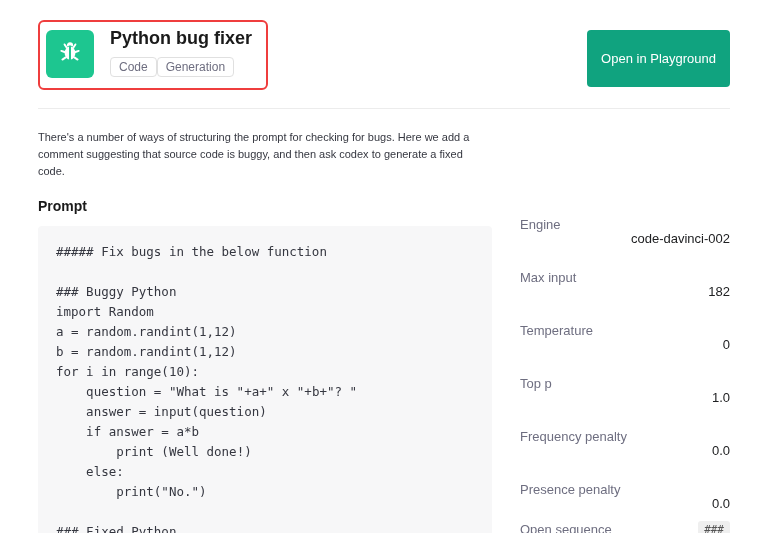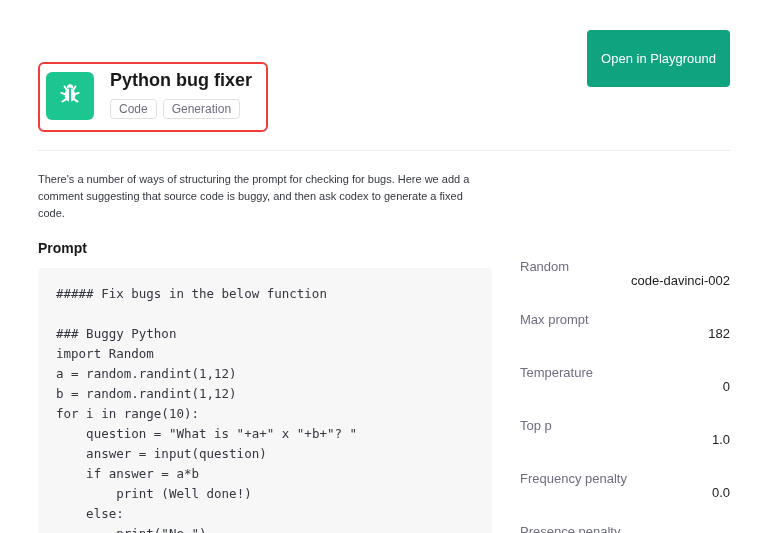--- a/index.html
+++ b/index.html
@@ -18,40 +18,39 @@
       border-bottom: 1px solid #ececec;
       margin-bottom: 20px;
     }
     .title-block {
       display: flex;
       align-items: flex-start;
       gap: 16px;
       border: 2px solid #ef3d3d;
       border-radius: 6px;
       padding: 6px 14px 10px 6px;
-      margin-top: 42px;
     }
     .icon-square {
       width: 48px;
       height: 48px;
       background: #1dc690;
       border-radius: 6px;
       display: flex;
       align-items: center;
       justify-content: center;
       flex-shrink: 0;
       margin-top: 2px;
     }
     .title-text h1 {
       font-size: 18px;
       font-weight: 700;
       color: #1a1a1a;
       margin-bottom: 8px;
     }
-    .tags { display: flex; gap: 6px; align-items: flex-end; }
+    .tags { display: flex; gap: 0; align-items: flex-end; }
     .tag {
       font-size: 12px;
       color: #6e6e80;
       border: 1px solid #e0e0e0;
       border-radius: 4px;
       padding: 2px 8px;
       background: #fff;
     }
     .open-btn {
       background: #10a37f;
@@ -156,25 +155,25 @@
     if answer = a*b
         print (Well done!)
     else:
         print("No.")
 
 ### Fixed Python</div>
   </div>
   <div class="right">
     <div id="settings-list">
         <div class="settings-row">
-          <span>Random</span>
+          <span>Engine</span>
           <span class="val">code-davinci-002</span>
         </div>
         <div class="settings-row">
-          <span>Max prompt</span>
+          <span>Max input</span>
           <span class="val">182</span>
         </div>
         <div class="settings-row">
           <span>Temperature</span>
           <span class="val">0</span>
         </div>
         <div class="settings-row">
           <span>Top p</span>
           <span class="val">1.0</span>
         </div>

